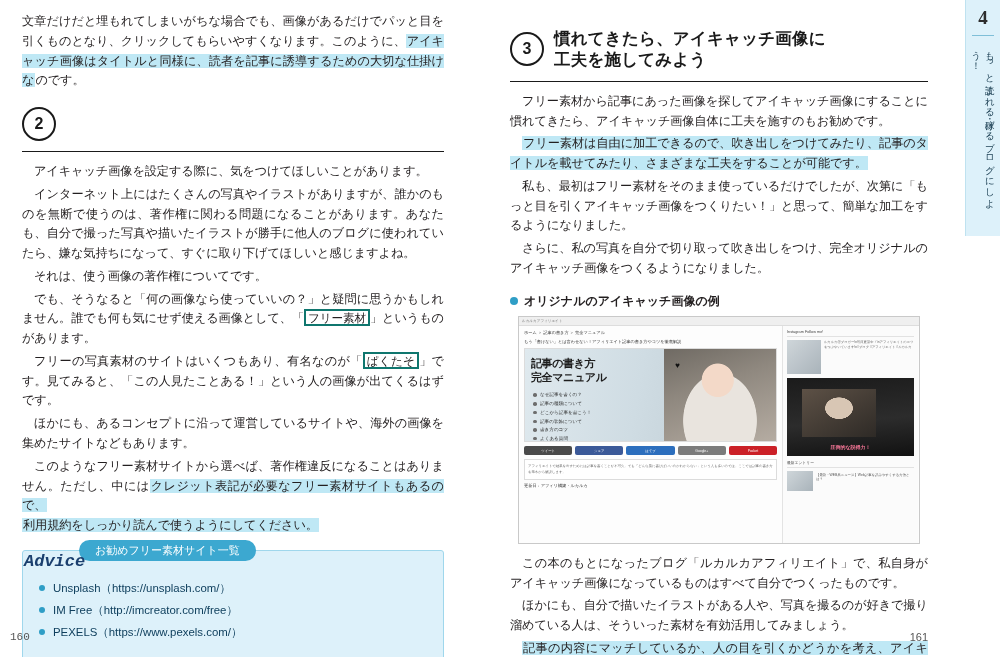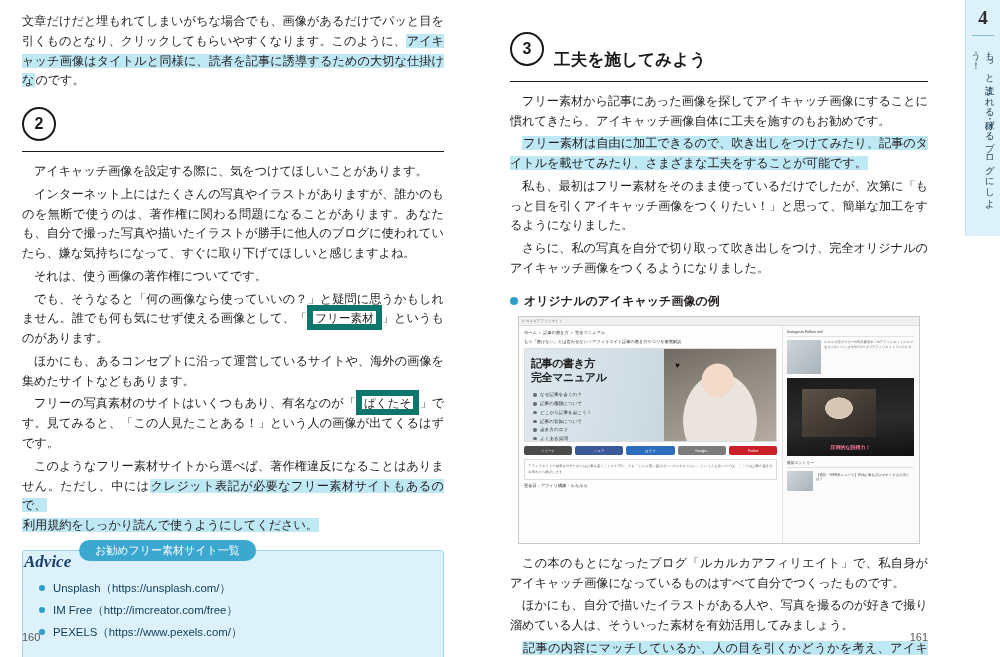--- a/index.html
+++ b/index.html
@@ -51,21 +51,21 @@
     letter-spacing: -0.1px;
     text-align: justify;
   }
   p.ind { text-indent: 12px; }
 
   .hl {
     background: #bfe8f5;
     padding: 0 1px;
   }
   .box-txt {
-    border: 6px solid #0f766e;
+    border: 2px solid #0f766e;
     padding: 0 2px;
     background: #ffffff;
     font-size: 11.6px;
   }
 
   
   .sec-head {
     display: flex;
     align-items: center;
     gap: 10px;
@@ -108,21 +108,21 @@
     border: 1px solid #9fd7ec;
     border-radius: 3px;
     padding: 26px 14px 12px 14px;
     min-height: 150px;
     position: relative;
   }
   .advice-label {
     position: absolute;
     left: 2px;
     top: 2px;
-    font-family: Liberation Serif, serif;
+    font-family: Liberation Mono, monospace;
     font-style: italic;
     font-weight: bold;
     font-size: 17px;
     color: #1a3f6e;
     z-index: 3;
   }
   .advice-pill {
     position: absolute;
     left: 56px;
     top: -11px;
@@ -323,21 +323,21 @@
   }
   .ss-entry { font-size: 3.4px; color: #555; border-top: 1px solid #e5e5e5; padding-top: 2px; }
 
   
   .folio {
     position: absolute;
     bottom: 14px;
     font-size: 11px;
     color: #555;
   }
-  .folio-left { left: 22px; }
+  .folio-left { left: 10px; font-family: Liberation Mono, monospace; }
   .folio-right { right: 26px; }
 
   
   .thumb-tab {
     position: absolute;
     top: 0;
     right: 0;
     width: 34px;
     height: 236px;
     background: #ddf1fa;
@@ -381,23 +381,23 @@
       <div class="sec-num">2</div>
     </div>
     <hr class="sec-rule">
 
     <p class="ind">アイキャッチ画像を設定する際に、気をつけてほしいことがあります。</p>
     <p class="ind">インターネット上にはたくさんの写真やイラストがありますが、誰かのものを無断で使うのは、著作権に関わる問題になることがあります。あなたも、自分で撮った写真や描いたイラストが勝手に他人のブログに使われていたら、嫌な気持ちになって、すぐに取り下げてほしいと感じますよね。</p>
     <p class="ind">それは、使う画像の著作権についてです。</p>
 
     <p class="ind">でも、そうなると「何の画像なら使っていいの？」と疑問に思うかもしれません。誰でも何も気にせず使える画像として、「<span class="box-txt">フリー素材</span>」というものがあります。</p>
 
+    <p class="ind">フリーの写真素材のサイトはいくつもあり、有名なのが「<span class="box-txt">ぱくたそ</span>」です。見てみると、「この人見たことある！」という人の画像が出てくるはずです。</p>
+
     <p class="ind">ほかにも、あるコンセプトに沿って運営しているサイトや、海外の画像を集めたサイトなどもあります。</p>
-
-    <p class="ind">フリーの写真素材のサイトはいくつもあり、有名なのが「<span class="box-txt">ぱくたそ</span>」です。見てみると、「この人見たことある！」という人の画像が出てくるはずです。</p>
 
     <p class="ind">このようなフリー素材サイトから選べば、著作権違反になることはありません。ただし、中には<span class="hl">クレジット表記が必要なフリー素材サイトもあるので、</span><br><span class="hl">利用規約をしっかり読んで使うようにしてください。</span></p>
 
     <div class="advice-wrap">
       <div class="advice-label">Advice</div>
       <div class="advice-box">
         <div class="advice-pill">お勧めフリー素材サイト一覧</div>
         <ul class="advice-list">
           <li>Unsplash（https://unsplash.com/）</li>
           <li>IM Free（http://imcreator.com/free）</li>
@@ -410,21 +410,21 @@
     <div class="folio folio-left">160</div>
   </div>
 
   <div class="gutter"></div>
 
   <div class="page page-right">
 
     <div class="sec-head">
       <div class="sec-num">3</div>
       <div class="sec-title">
-        <br>
+        <span>慣れてきたら、アイキャッチ画像に</span><br>
         <span>工夫を施してみよう</span>
       </div>
     </div>
     <hr class="sec-rule">
 
     <p class="ind">フリー素材から記事にあった画像を探してアイキャッチ画像にすることに慣れてきたら、アイキャッチ画像自体に工夫を施すのもお勧めです。</p>
     <p class="ind"><span class="hl">フリー素材は自由に加工できるので、吹き出しをつけてみたり、記事のタイトルを載せてみたり、さまざまな工夫をすることが可能です。</span></p>
     <p class="ind">私も、最初はフリー素材をそのまま使っているだけでしたが、次第に「もっと目を引くアイキャッチ画像をつくりたい！」と思って、簡単な加工をするようになりました。</p>
     <p class="ind">さらに、私の写真を自分で切り取って吹き出しをつけ、完全オリジナルのアイキャッチ画像をつくるようになりました。</p>
 

